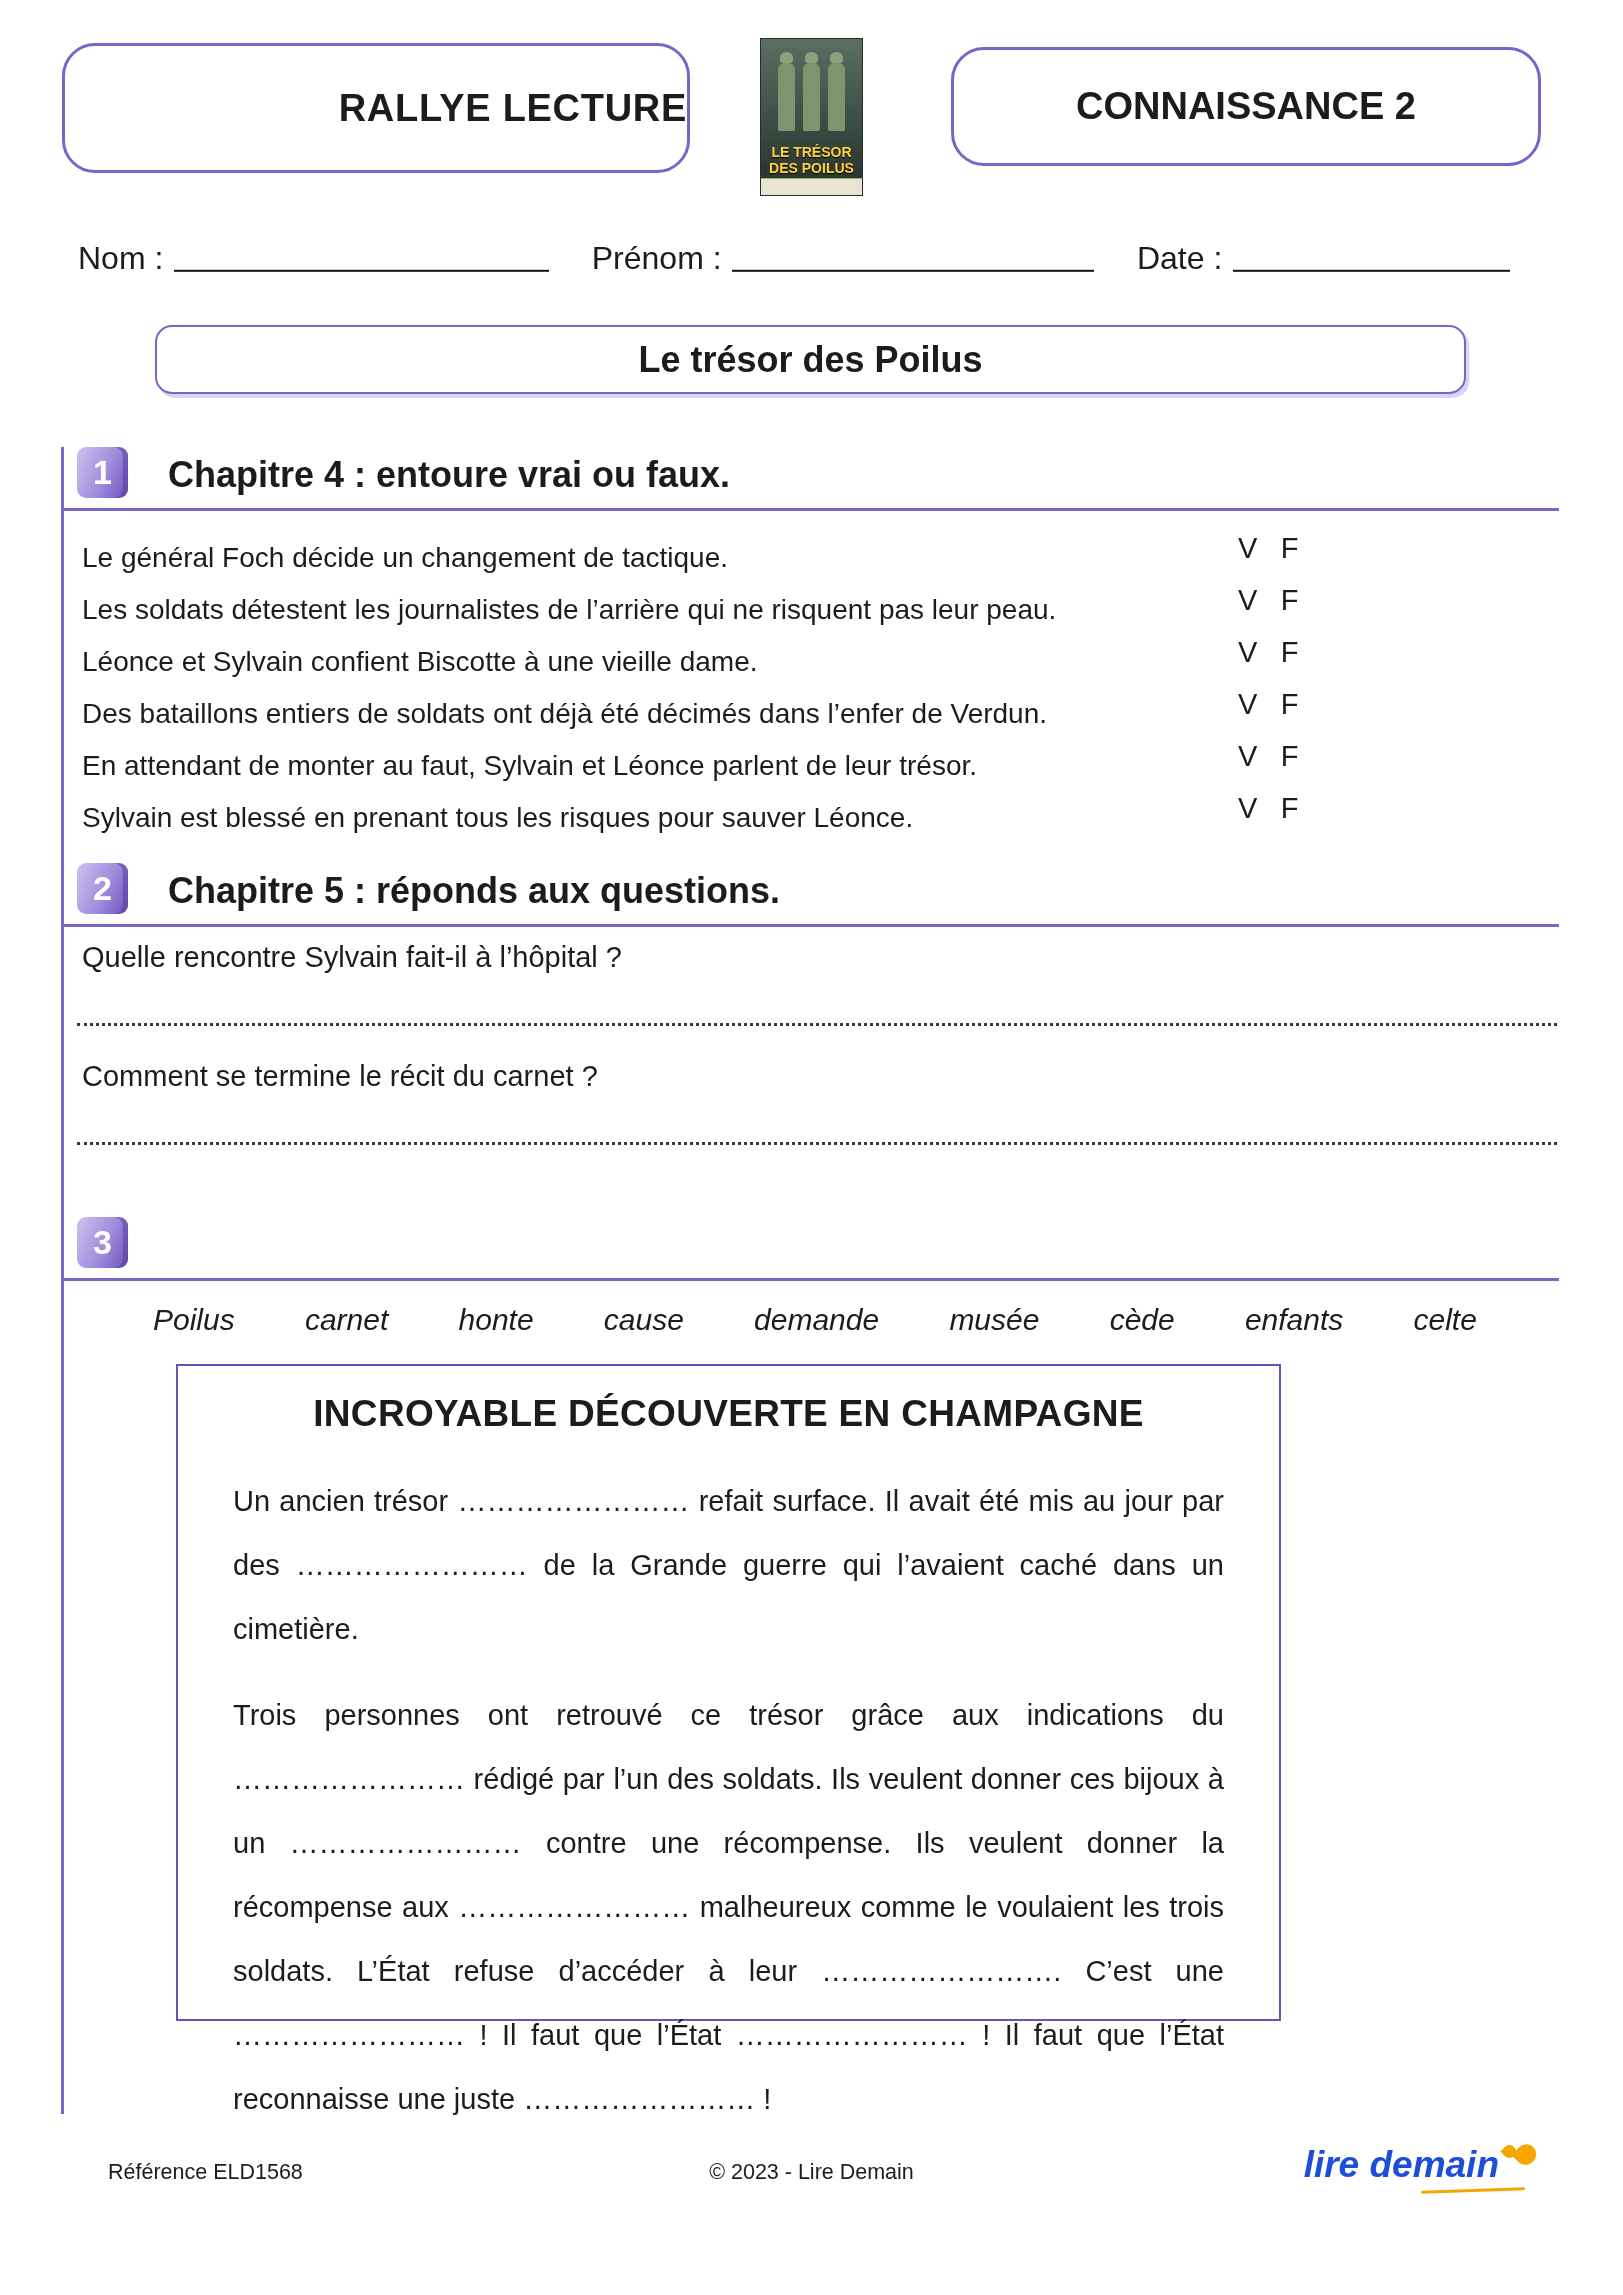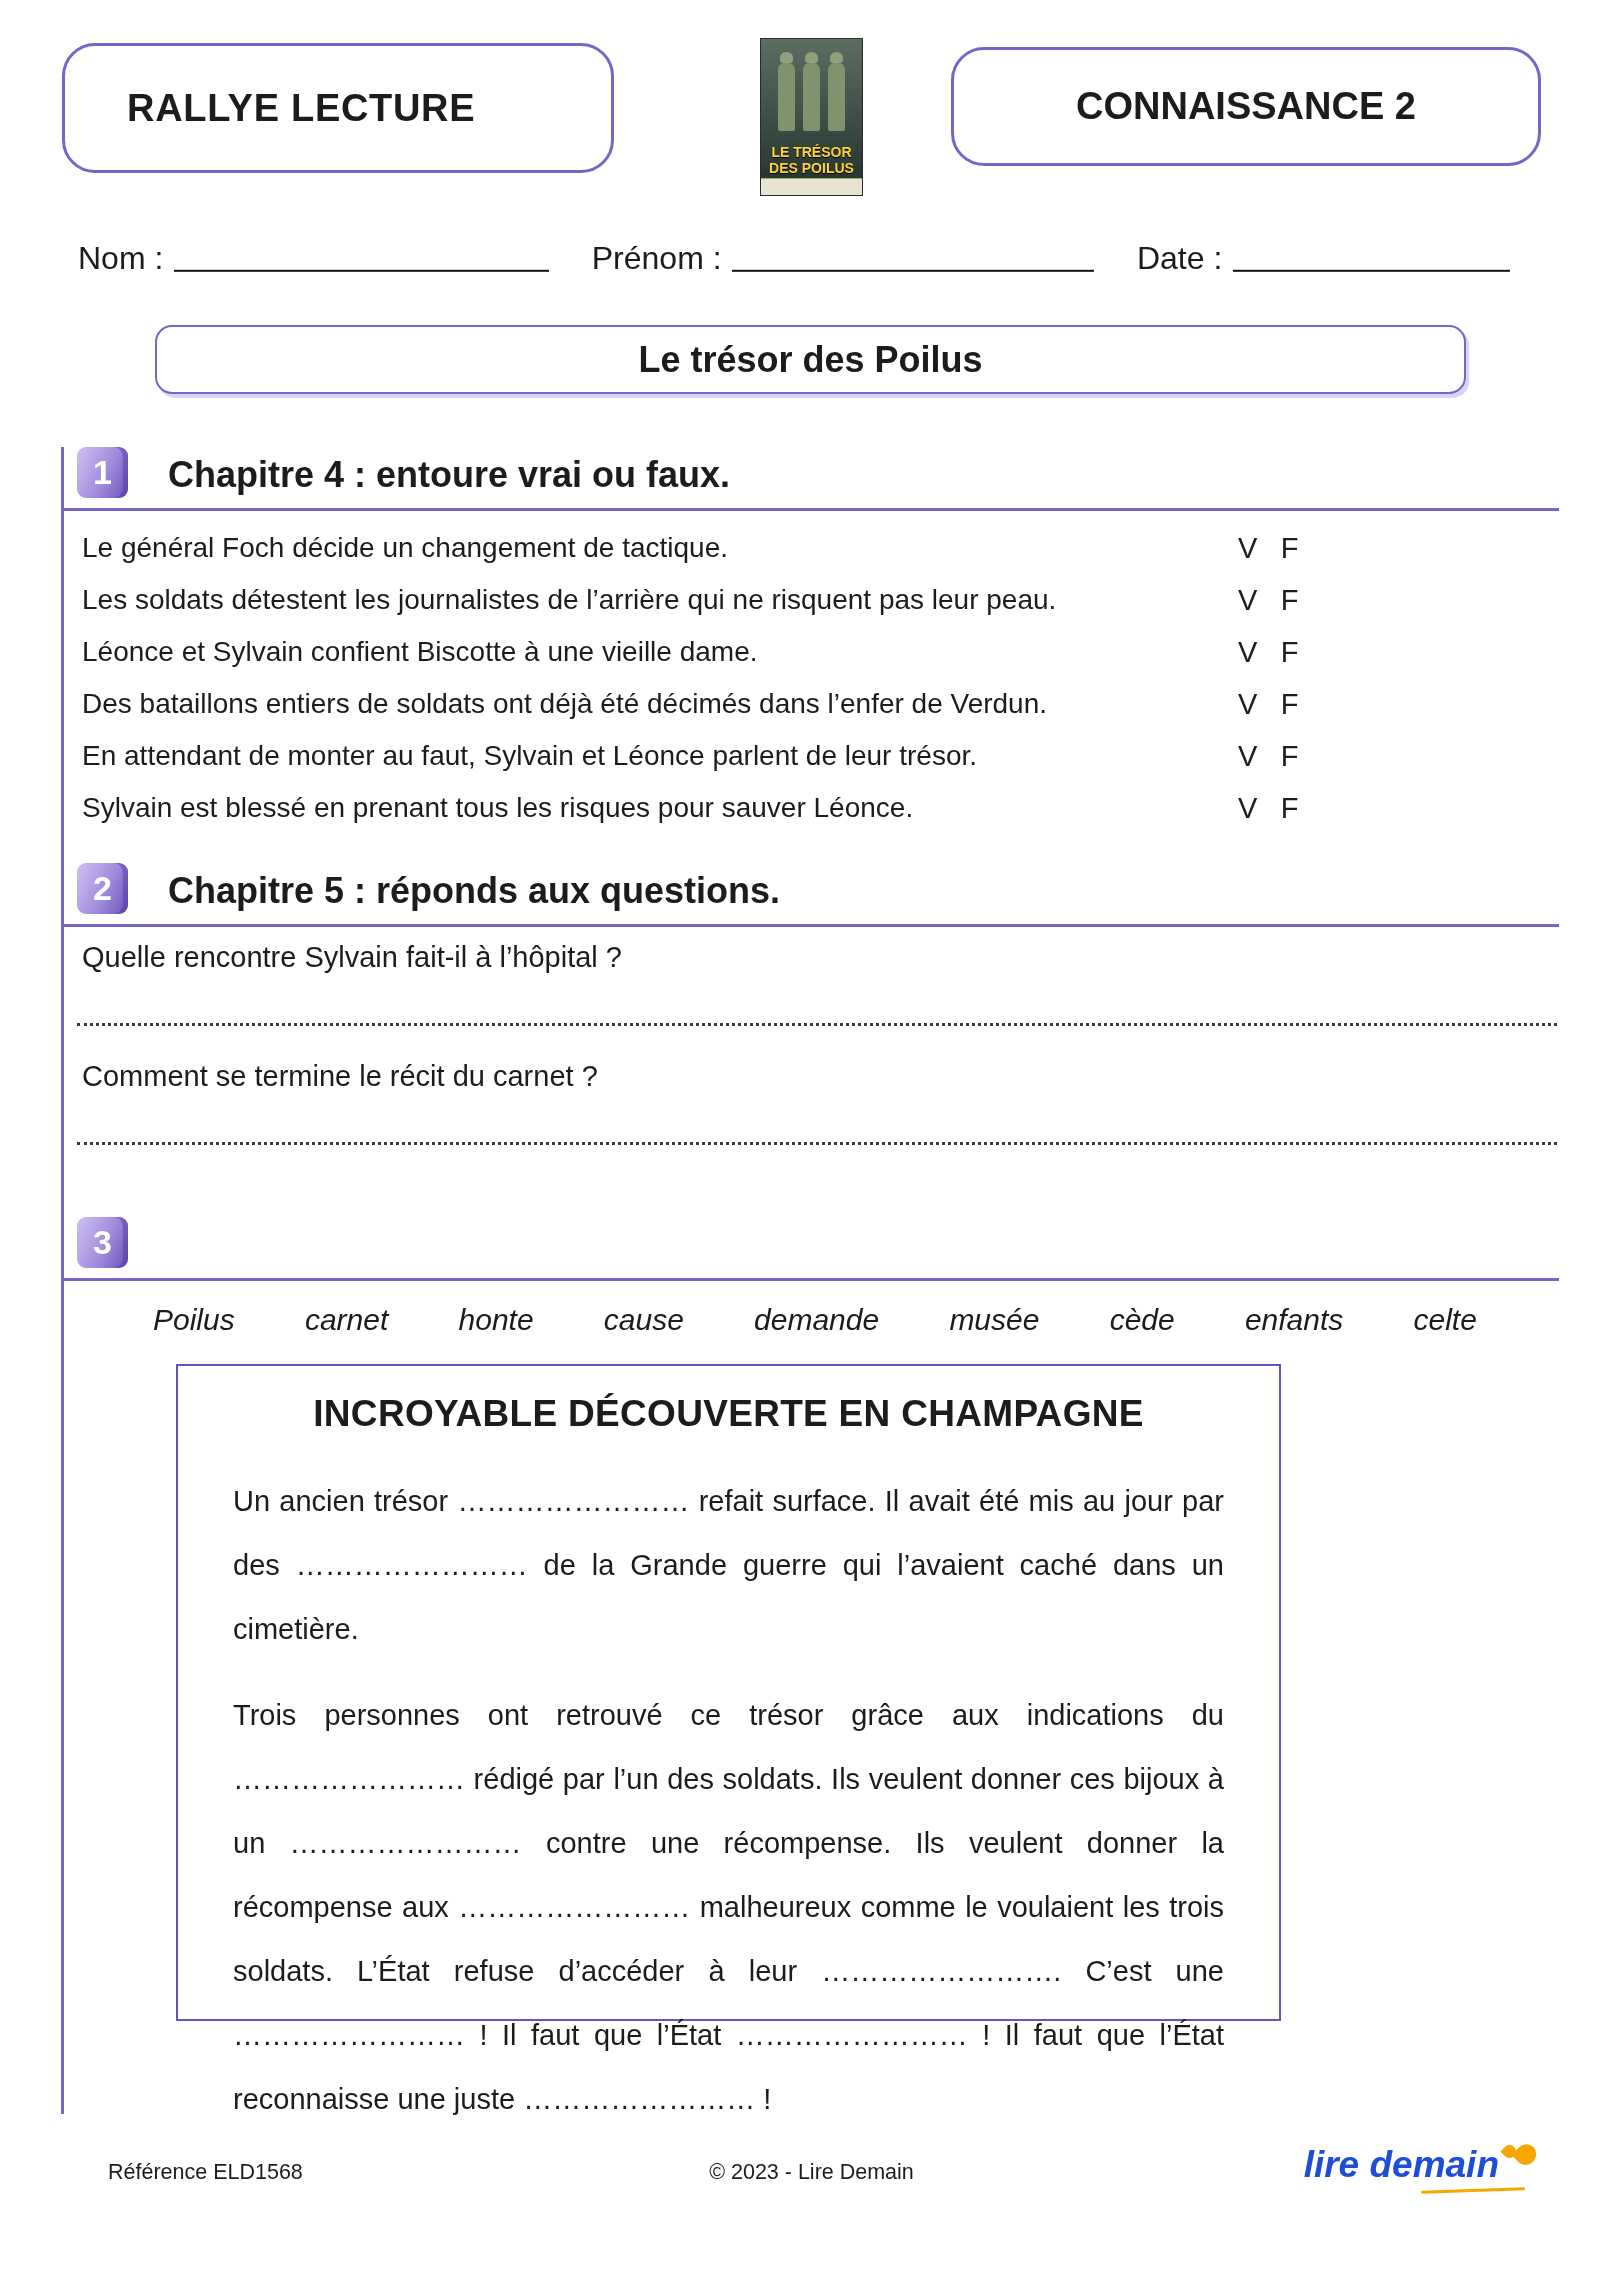--- a/index.html
+++ b/index.html
@@ -6,21 +6,21 @@
   .page{
     position:relative;width:1623px;height:2295px;background:#ffffff;
     font-family:"Liberation Sans",sans-serif;color:#1c1c1c;overflow:hidden;
   }
 
   
   .box-rounded{
     position:absolute;border:3.3px solid #7a63c9;border-radius:33px;
     display:flex;align-items:center;background:#fff;box-sizing:border-box;
   }
-  .box-left{left:62px;top:43px;width:552px;height:130px;padding-left:62px;}
+  .box-left{left:62px;top:43px;width:628px;height:130px;padding-left:62px;justify-content:flex-end;}
   .box-left .t{font-size:38px;font-weight:bold;letter-spacing:0.7px;}
   .box-right{left:951px;top:47px;width:590px;height:119px;justify-content:center;}
   .box-right .t{font-size:38px;font-weight:bold;}
 
   
   .book{
     position:absolute;left:760px;top:38px;width:103px;height:158px;
     background:linear-gradient(#5c6e62 0%,#3a4c44 55%,#232f2b 100%);
     border:1.3px solid #2a2a2a;box-sizing:border-box;
     display:flex;flex-direction:column;justify-content:flex-end;align-items:center;
@@ -61,21 +61,21 @@
     background:linear-gradient(115deg,#cfc1f1 0%,#a18cdc 55%,#6c51bd 100%);
     box-shadow:inset -5.2px 0 0 rgba(80,56,150,0.45);
     color:#ffffff;font-size:34px;font-weight:bold;
     display:flex;align-items:center;justify-content:center;
   }
   .stitle{position:absolute;left:106px;top:6.5px;font-size:36px;font-weight:bold;white-space:nowrap;}
   .srule{position:absolute;left:0;top:61px;width:100%;height:2.6px;background:#7a63c9;}
 
   
   .statements{position:absolute;left:82px;top:522px;width:1298px;}
-  .stmt-row{position:relative;height:52px;display:flex;align-items:center;}
+  .stmt-row{position:relative;height:52px;display:flex;align-items:flex-end;}
   .stmt-text{font-size:28px;white-space:nowrap;}
   .vf{position:absolute;left:1156px;top:0;height:52px;display:flex;align-items:center;gap:23.5px;font-size:29px;}
 
   
   .question{position:absolute;left:82px;font-size:29px;}
   .q1{top:941px;} .q2{top:1060px;}
   .dotline{position:absolute;left:77px;width:1480px;height:33px;border-bottom:3.9px dotted #3a3a3a;}
   .dl1{top:990px;} .dl2{top:1109px;}
 
   

